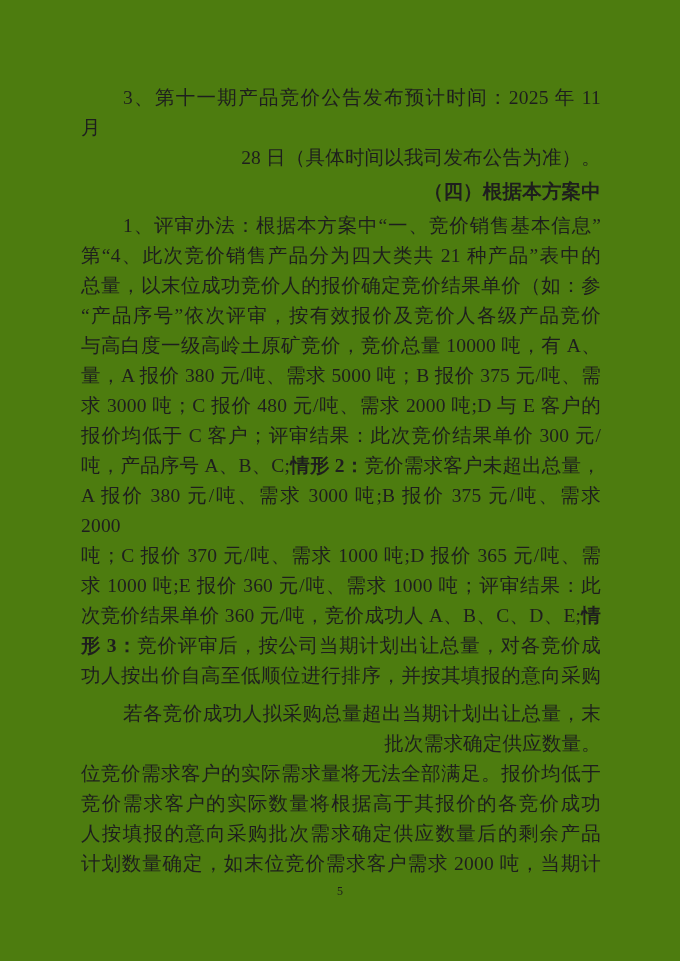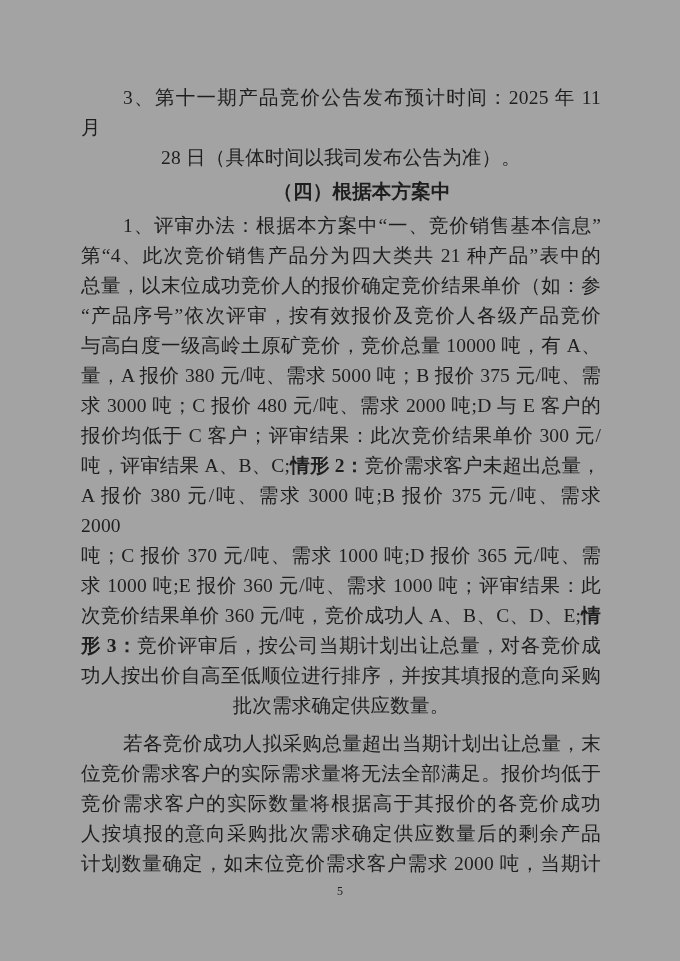--- a/index.html
+++ b/index.html
@@ -11,34 +11,34 @@
     width: 680px;
     height: 961px;
     position: relative;
     font-family: "Liberation Serif", "DejaVu Serif", serif;
     color: #1e1e1e;
     overflow: hidden;
   }
   .page {
     position: absolute;
     inset: 0;
-    background: #a3a3a3;
+    background: #4d7c0f;
   }
   .content {
     position: absolute;
     left: 81px;
     top: 83px;
     width: 520px;
     font-size: 19.5px;
     line-height: 30px;
     letter-spacing: 0.2px;
   }
   .line {
     min-height: 30px;
-    text-align: center;
+    text-align: right;
   }
   .line.justify {
     text-align: justify;
     text-align-last: justify;
     text-justify: inter-character;
   }
   .line.indent {
     text-indent: 42px;
   }
   .line.space-before {
@@ -73,29 +73,29 @@
       <div class="line"><span>28 日（具体时间以我司发布公告为准）。</span></div>
       <div class="line indent heading space-before"><span class="bold">（四）根据本方案中</span></div>
       <div class="line indent justify space-before"><span>1、评审办法：根据本方案中“一、竞价销售基本信息”</span></div>
       <div class="line justify"><span>第“4、此次竞价销售产品分为四大类共 21 种产品”表中的</span></div>
       <div class="line justify"><span>总量，以末位成功竞价人的报价确定竞价结果单价（如：参</span></div>
       <div class="line justify"><span>“产品序号”依次评审，按有效报价及竞价人各级产品竞价</span></div>
       <div class="line justify"><span>与高白度一级高岭土原矿竞价，竞价总量 10000 吨，有 A、</span></div>
       <div class="line justify"><span>量，A 报价 380 元/吨、需求 5000 吨；B 报价 375 元/吨、需</span></div>
       <div class="line justify"><span>求 3000 吨；C 报价 480 元/吨、需求 2000 吨;D 与 E 客户的</span></div>
       <div class="line justify"><span>报价均低于 C 客户；评审结果：此次竞价结果单价 300 元/</span></div>
-      <div class="line justify"><span>吨，评审结果 A、B、C;</span><span class="bold">情形 2：</span><span>竞价需求客户未超出总量，</span></div>
+      <div class="line justify"><span>吨，产品序号 A、B、C;</span><span class="bold">情形 2：</span><span>竞价需求客户未超出总量，</span></div>
       <div class="line justify"><span>A 报价 380 元/吨、需求 3000 吨;B 报价 375 元/吨、需求 2000</span></div>
       <div class="line justify"><span>吨；C 报价 370 元/吨、需求 1000 吨;D 报价 365 元/吨、需</span></div>
       <div class="line justify"><span>求 1000 吨;E 报价 360 元/吨、需求 1000 吨；评审结果：此</span></div>
       <div class="line justify"><span>次竞价结果单价 360 元/吨，竞价成功人 A、B、C、D、E;</span><span class="bold">情</span></div>
       <div class="line justify"><span class="bold">形 3：</span><span>竞价评审后，按公司当期计划出让总量，对各竞价成</span></div>
       <div class="line justify"><span>功人按出价自高至低顺位进行排序，并按其填报的意向采购</span></div>
+      <div class="line indent justify space-before-lg"><span>若各竞价成功人拟采购总量超出当期计划出让总量，末</span></div>
       <div class="line"><span>批次需求确定供应数量。</span></div>
-      <div class="line indent justify space-before-lg"><span>若各竞价成功人拟采购总量超出当期计划出让总量，末</span></div>
       <div class="line justify"><span>位竞价需求客户的实际需求量将无法全部满足。报价均低于</span></div>
       <div class="line justify"><span>竞价需求客户的实际数量将根据高于其报价的各竞价成功</span></div>
       <div class="line justify"><span>人按填报的意向采购批次需求确定供应数量后的剩余产品</span></div>
       <div class="line justify"><span>计划数量确定，如末位竞价需求客户需求 2000 吨，当期计</span></div>
     </div>
   <div class="page-footer">
     <span>5</span>
   </div>
 </div>
 

